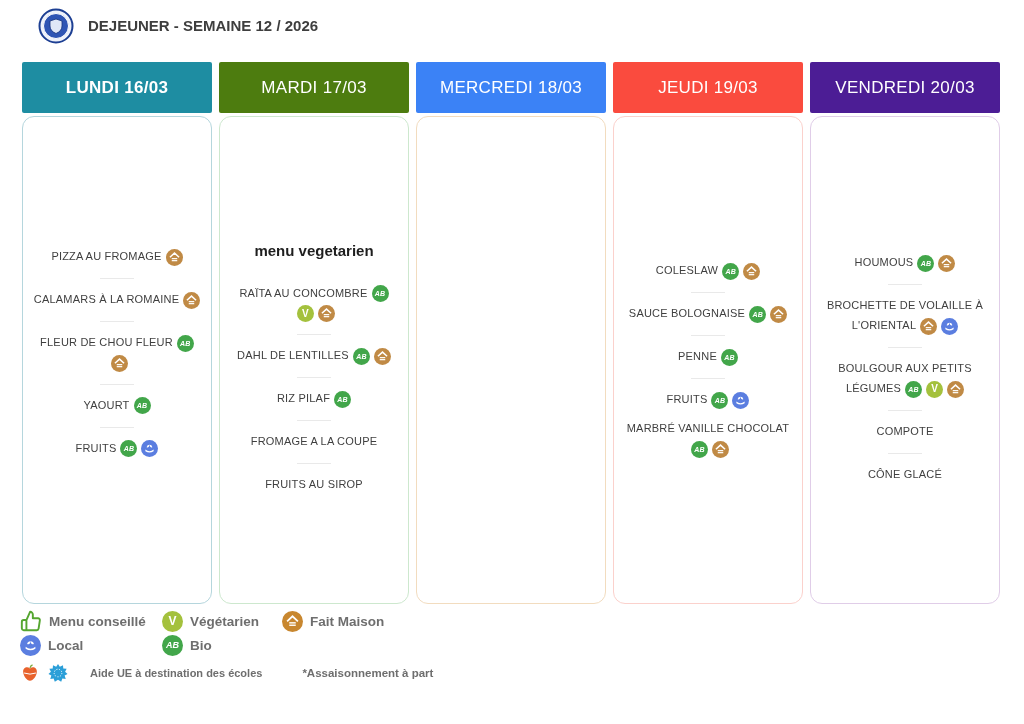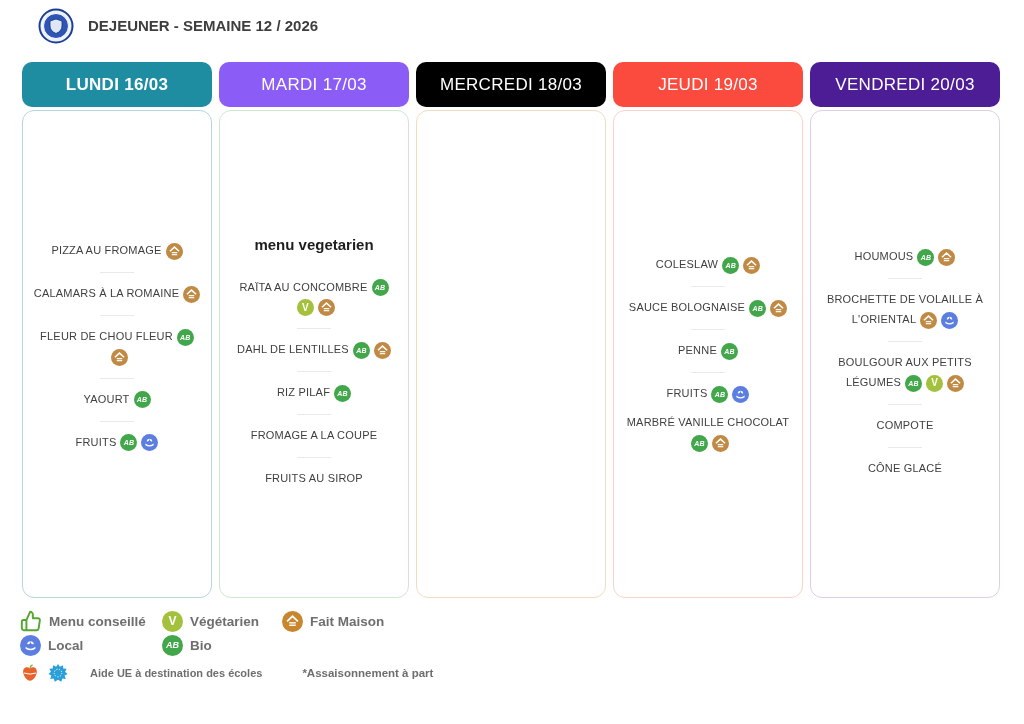--- a/index.html
+++ b/index.html
@@ -8,21 +8,21 @@
   .page { position:relative; width:1024px; height:724px; background:#fff; }
 
   
   .page-header { position:absolute; top:8px; left:38px; display:flex; gap:14px; align-items:center; }
   .logo { width:36px; height:36px; flex:0 0 auto; }
   .page-title { width:290px; font-size:15px; font-weight:700; color:#3e3e3e; line-height:1.35; }
 
   
   .board { position:absolute; top:62px; left:22px; width:980px; display:flex; gap:7px; }
   .col { width:190px; display:flex; flex-direction:column; }
-  .col-header { height:45px; border-radius:10px; display:flex; align-items:center; justify-content:center;
+  .col-header { height:51px; border-radius:2px; display:flex; align-items:center; justify-content:center;
                 color:#fff; font-size:17px; letter-spacing:.3px; font-weight:400; }
   .col:nth-child(1) .col-header { font-weight:700; }
   .col-body { margin-top:3px; height:488px; background:#fff; border:1px solid #ddd; border-radius:12px;
               overflow:hidden; text-align:center; }
   .col:nth-child(1) .col-body { padding-top:130px; }
   .col:nth-child(2) .col-body { padding-top:118px; }
   .col:nth-child(4) .col-body { padding-top:144px; }
   .col:nth-child(5) .col-body { padding-top:136px; }
 
   .menu-item { padding:0 9px; font-size:11px; color:#3f3f3f; letter-spacing:.2px; line-height:1.8; }
@@ -105,21 +105,21 @@
           <div class="menu-item"><span class="item-name">FRUITS</span><span class="badge" style="background: rgb(66, 166, 74);">AB</span><span class="badge" style="background: rgb(91, 126, 224);">
               <svg viewBox="0 0 12 12">
                 <path d="M1.5 7.2 Q6 10.6 10.5 7.2 L10.5 9 Q6 11.8 1.5 9 Z" fill="#fff"></path>
                 <path d="M6 2 Q8.6 2 9.1 4.6 Q6.4 5.6 6 2 Z" fill="#fff"></path>
                 <path d="M6 2 Q3.4 2 2.9 4.6 Q5.6 5.6 6 2 Z" fill="#fff"></path>
               </svg>
             </span></div>
         </div>
       </div>
       <div class="col">
-        <div class="col-header" style="background: #8b5cf6;">MARDI 17/03</div>
+        <div class="col-header" style="background: #4d7c0f;">MARDI 17/03</div>
         <div class="col-body" style="border-color: rgb(205, 232, 206);">
           <div class="menu-item heading"><span class="item-name">menu vegetarien</span></div>
           <div class="menu-item"><span class="item-name">RAÏTA AU CONCOMBRE</span><span class="badge" style="background: rgb(66, 166, 74);">AB</span><span class="badge b-veg" style="background: rgb(164, 193, 61);">V</span><span class="badge" style="background: rgb(192, 138, 69);">
               <svg viewBox="0 0 12 12">
                 <path d="M1 5.8 L6 1.2 L11 5.8" stroke="#fff" stroke-width="1.6" fill="none"></path>
                 <rect x="3" y="6.6" width="6" height="1.3" fill="#fff"></rect>
                 <rect x="3" y="8.8" width="6" height="1.3" fill="#fff"></rect>
               </svg>
             </span></div>
           <div class="divider"></div>
@@ -132,21 +132,21 @@
             </span></div>
           <div class="divider"></div>
           <div class="menu-item"><span class="item-name">RIZ PILAF</span><span class="badge" style="background: rgb(66, 166, 74);">AB</span></div>
           <div class="divider"></div>
           <div class="menu-item"><span class="item-name">FROMAGE A LA COUPE</span></div>
           <div class="divider"></div>
           <div class="menu-item"><span class="item-name">FRUITS AU SIROP</span></div>
         </div>
       </div>
       <div class="col">
-        <div class="col-header" style="background: #000000;">MERCREDI 18/03</div>
+        <div class="col-header" style="background: #3b82f6;">MERCREDI 18/03</div>
         <div class="col-body" style="border-color: rgb(242, 220, 191);"></div>
       </div>
       <div class="col">
         <div class="col-header" style="background: rgb(250, 75, 62);">JEUDI 19/03</div>
         <div class="col-body" style="border-color: rgb(251, 209, 204);">
           <div class="menu-item"><span class="item-name">COLESLAW</span><span class="badge" style="background: rgb(66, 166, 74);">AB</span><span class="badge" style="background: rgb(192, 138, 69);">
               <svg viewBox="0 0 12 12">
                 <path d="M1 5.8 L6 1.2 L11 5.8" stroke="#fff" stroke-width="1.6" fill="none"></path>
                 <rect x="3" y="6.6" width="6" height="1.3" fill="#fff"></rect>
                 <rect x="3" y="8.8" width="6" height="1.3" fill="#fff"></rect>

